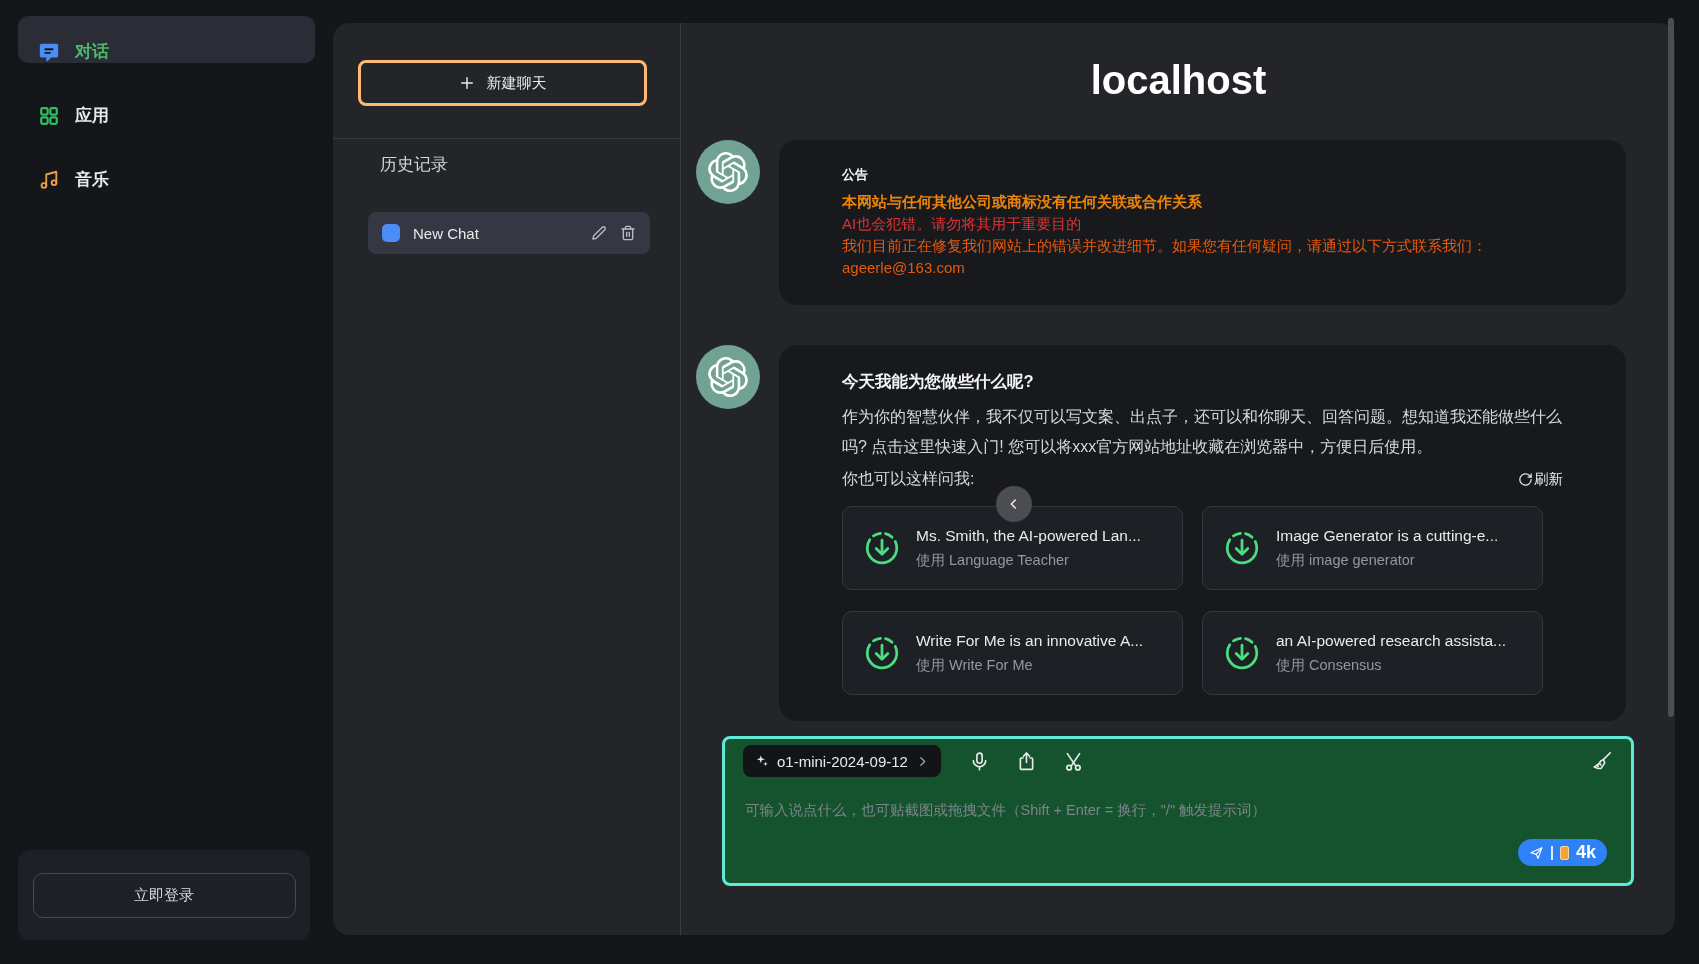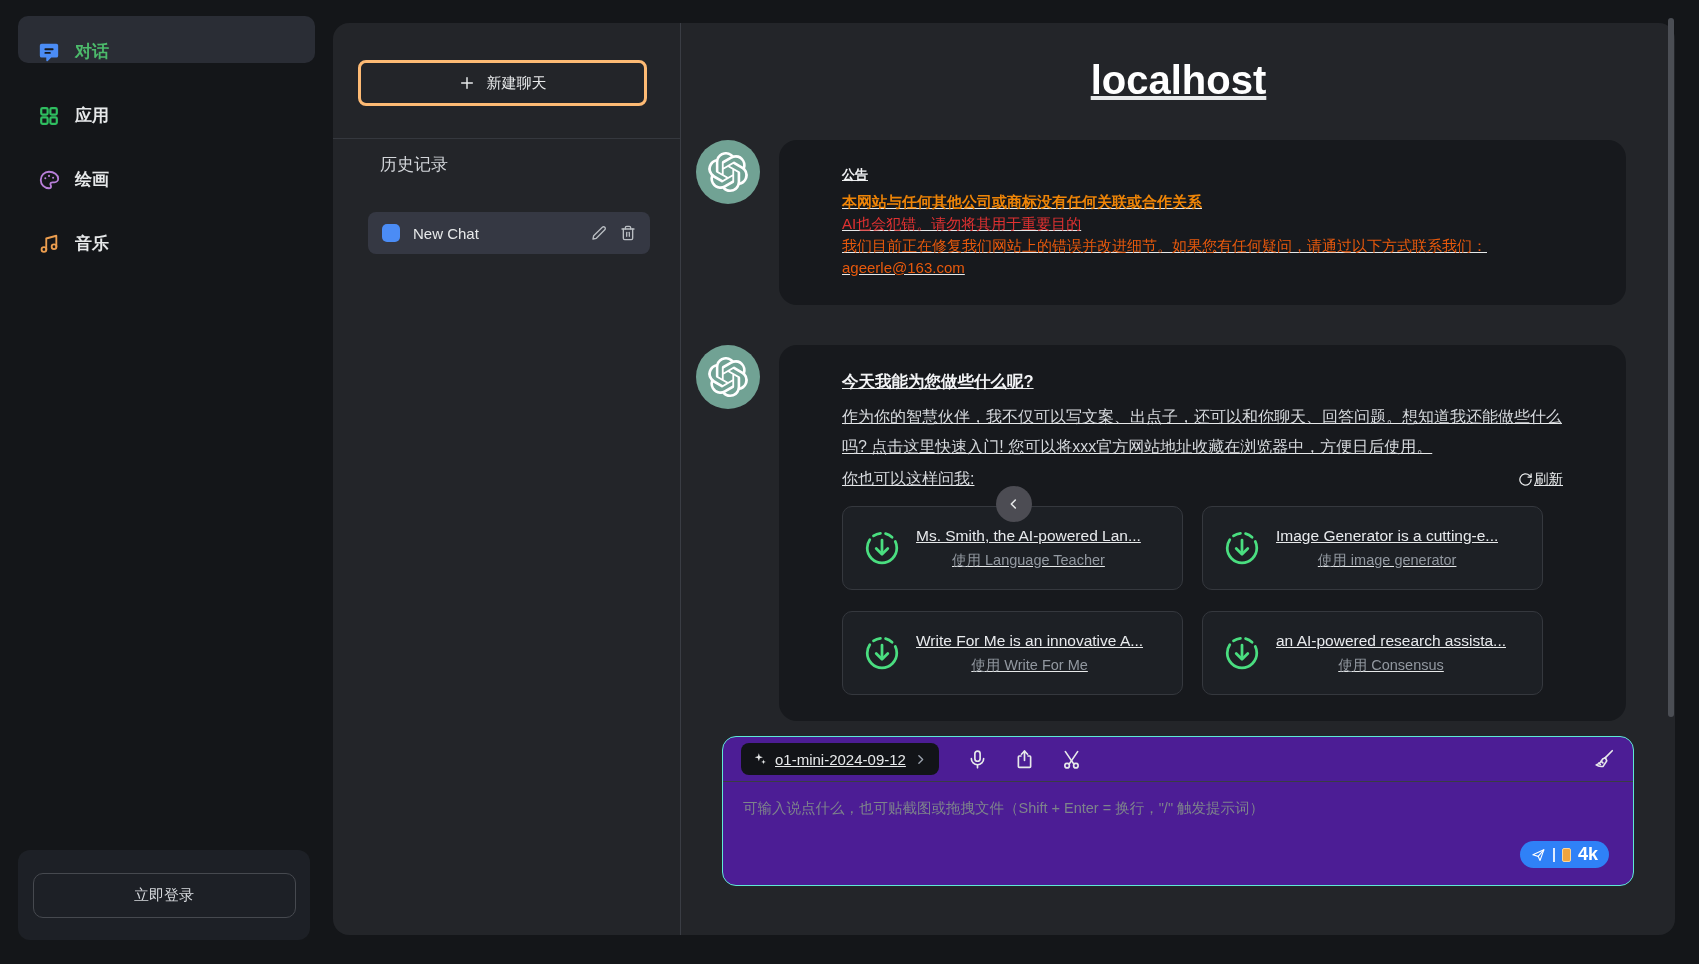--- a/index.html
+++ b/index.html
@@ -58,21 +58,21 @@
   .hist-ico { color:#b9bdc2; cursor:pointer; display:flex; }
 
   
   .collapse-btn {
     position:absolute; left:663px; top:463px; width:36px; height:36px; border-radius:50%;
     background:#4c4c53; display:flex; align-items:center; justify-content:center; cursor:pointer;
     color:#e7e9ea; z-index:5;
   }
 
   
-  .chat-col { position:absolute; left:349px; top:0; width:993px; height:912px;text-decoration:underline; }
+  .chat-col { position:absolute; left:349px; top:0; width:993px; height:912px; }
   .chat-title { margin-top:33px; text-align:center; font-size:40px; line-height:48px; font-weight:700; color:#fff; }
 
   .msg-row { display:flex; padding-left:14px; padding-right:49px; }
   .msg-row.first { margin-top:36px; }
   .msg-row.second { margin-top:40px; }
   .avatar {
     width:64px; height:64px; border-radius:50%; background:#71a294; flex:none;
     display:flex; align-items:center; justify-content:center; margin-right:19px;
   }
   .bubble {
@@ -86,30 +86,30 @@
 
   .welcome-heading { font-size:16.5px; font-weight:700; color:#f3f4f6; margin-bottom:9px; }
   .welcome-body { font-size:16px; line-height:30px; color:#d6d9dd; max-width:730px; }
   .hint-row { display:flex; align-items:center; justify-content:space-between; margin-top:2px; }
   .hint-text { font-size:16px; line-height:30px; color:#d6d9dd; }
   .refresh { display:flex; align-items:center; gap:1px; color:#e7e9ea; font-size:14.5px; cursor:pointer; }
 
   .cards { margin-top:12px; display:grid; grid-template-columns:341px 341px; gap:21px 19px; }
   .card {
     height:84px; background:#1d2025; border:1px solid #35383e; border-radius:10px;
-    display:flex; align-items:center; gap:15px; padding:0 16px 0 20px; cursor:pointer;text-align:center;
+    display:flex; align-items:center; gap:15px; padding:0 16px 0 20px; cursor:pointer;
   }
   .card-texts { min-width:0; }
   .card-title { font-size:15.5px; color:#e8eaed; white-space:nowrap; overflow:hidden; margin-bottom:6px; }
   .card-sub { font-size:14.5px; color:#9298a0; white-space:nowrap; overflow:hidden; }
 
   
   .composer {
     position:relative; margin:15px 41px 0 40px; height:150px;
-    border:1px solid #5eead4; border-radius:14px; background:#4c1d95;
+    border:3px solid #5eead4; border-radius:8px; background:#14532d;
   }
   .composer-toolbar {
     height:45px; border-bottom:1px solid #3a3d43;
     display:flex; align-items:center; padding:0 18px; gap:26px;
   }
   .model-pill {
     display:flex; align-items:center; gap:8px; height:32px; padding:0 12px;
     background:#121418; border-radius:8px; cursor:pointer; margin-right:2px;
   }
   .model-pill .label { font-size:15px; color:#e7e9ea; white-space:nowrap; }
@@ -148,31 +148,20 @@
   <div class="nav-item">
     <span>
       <svg width="22" height="22" viewBox="0 0 24 24" fill="none" stroke="#2fbe60" stroke-width="2.4" stroke-linecap="round">
         <rect x="3.5" y="3.5" width="7" height="7" rx="1.5"></rect>
         <rect x="13.5" y="3.5" width="7" height="7" rx="1.5"></rect>
         <rect x="3.5" y="13.5" width="7" height="7" rx="1.5"></rect>
         <rect x="13.5" y="13.5" width="7" height="7" rx="1.5"></rect>
       </svg>
     </span>
     <span>应用</span>
-  </div>
-  <div class="nav-item">
-    <span>
-      <svg width="22" height="22" viewBox="0 0 24 24" fill="none" stroke="#b87fd9" stroke-width="2" stroke-linecap="round">
-        <path d="M12 3a9 9 0 1 0 0 18c1.5 0 2.2-.9 2.2-2 0-1-.7-1.6-.7-2.5 0-1.2 1-2 2.3-2H18a4 4 0 0 0 4-4c0-4.2-4.5-7.5-10-7.5z"></path>
-        <circle cx="8" cy="10" r="1.1" fill="#b87fd9" stroke="none"></circle>
-        <circle cx="12" cy="7.5" r="1.1" fill="#b87fd9" stroke="none"></circle>
-        <circle cx="16.5" cy="9.5" r="1.1" fill="#b87fd9" stroke="none"></circle>
-      </svg>
-    </span>
-    <span>绘画</span>
   </div>
   <div class="nav-item">
     <span>
       <svg width="22" height="22" viewBox="0 0 24 24" fill="none" stroke="#ec9e4f" stroke-width="2" stroke-linecap="round" stroke-linejoin="round">
         <path d="M9 18V6l11-3v12"></path>
         <circle cx="6.5" cy="18" r="2.6"></circle>
         <circle cx="17.5" cy="15" r="2.6"></circle>
       </svg>
     </span>
     <span>音乐</span>

